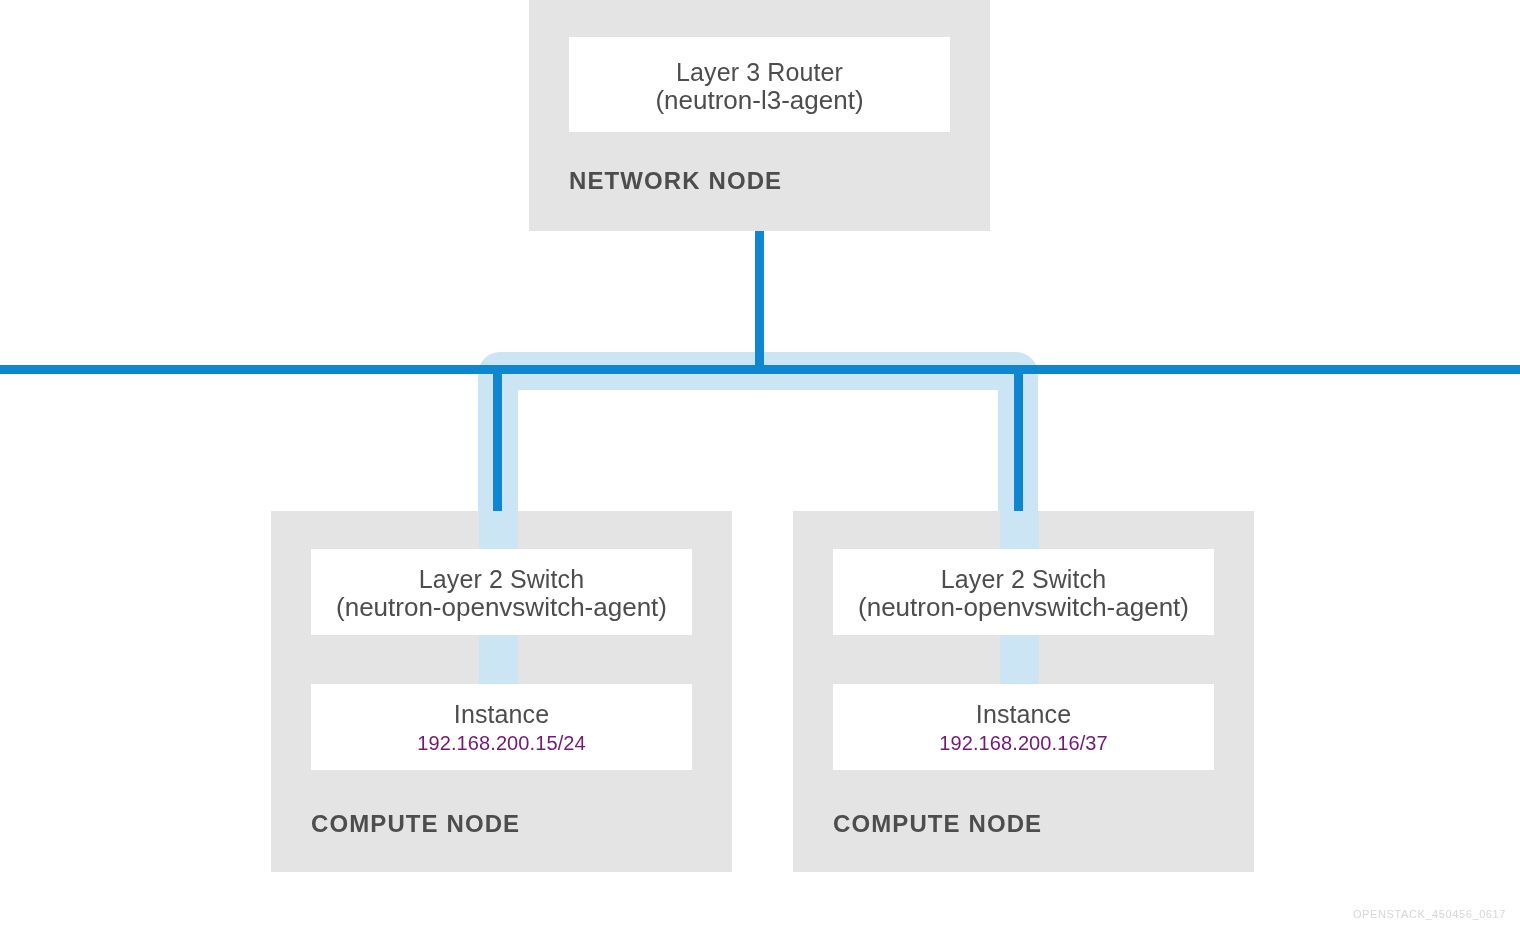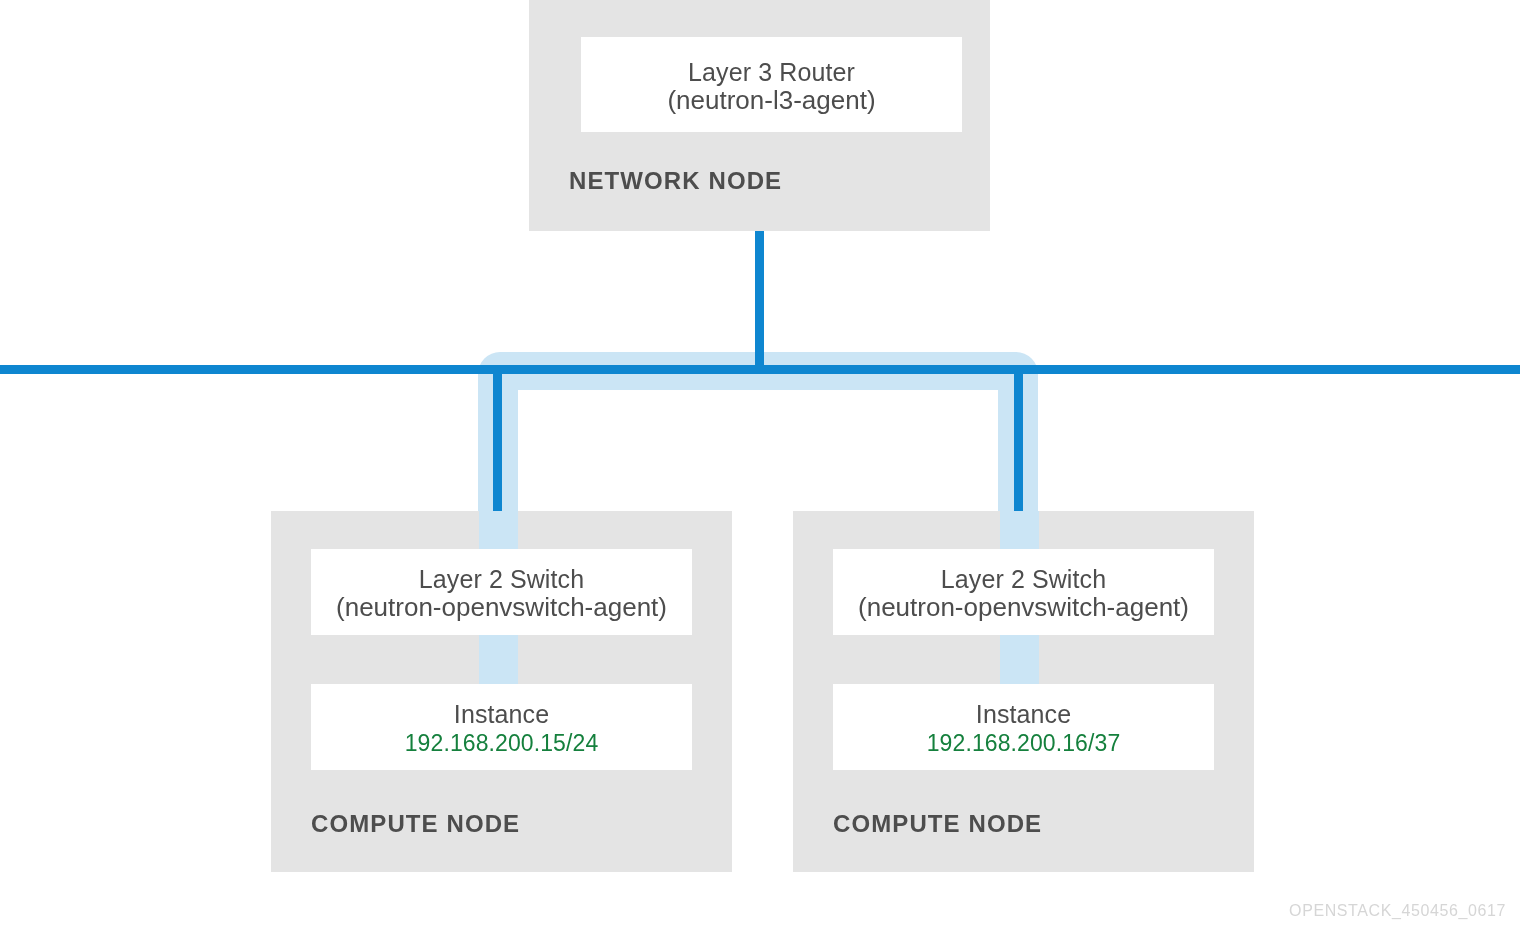--- a/index.html
+++ b/index.html
@@ -49,22 +49,22 @@
     font-weight: 400;
     letter-spacing: 0.1px;
   }
   .comp-sub {
     color: #4d4d4d;
     font-size: 26px;
     line-height: 25px;
     font-weight: 400;
   }
   .comp-sub.ip {
-    color: #15803d;
-    font-size: 23px;
+    color: #701a75;
+    font-size: 20px;
     line-height: 26px;
     letter-spacing: 0.1px;
   }
 
   
   .node-caption {
     position: absolute;
     color: #4d4d4d;
     font-size: 24px;
     font-weight: 700;
@@ -90,38 +90,38 @@
     position: absolute;
     background: #ffffff;
   }
 
   
   .footer-id {
     position: absolute;
     right: 14px;
     bottom: 14px;
     color: #d6d6d6;
-    font-size: 16px;
+    font-size: 11px;
     letter-spacing: 0.6px;
     white-space: nowrap;
   }
 </style>
 </head>
 <body>
 
 <div id="diagram">
 
   <div class="lblue lblue-round-tl lblue-round-tr" style="left:478px; top:352px; width:560px; height:198px;"></div>
 
   <div class="mask-white" style="left:518px; top:390px; width:480px; height:160px;"></div>
 
   <div class="node-box" style="left:529px; top:0px; width:461px; height:231px;">
   </div>
 
-  <div class="comp-box" style="left:581px; top:37px; width:381px; height:95px;">
+  <div class="comp-box" style="left:569px; top:37px; width:381px; height:95px;">
     <div class="comp-title">Layer 3 Router</div>
     <div class="comp-sub">(neutron-l3-agent)</div>
   </div>
 
   <div class="node-caption" style="left:569px; top:167px;">NETWORK NODE</div>
 
   <div class="dblue" style="left:755px; top:231px; width:9px; height:141px;"></div>
 
   <div class="dblue" style="left:0px; top:365px; width:1520px; height:9px;"></div>
 

